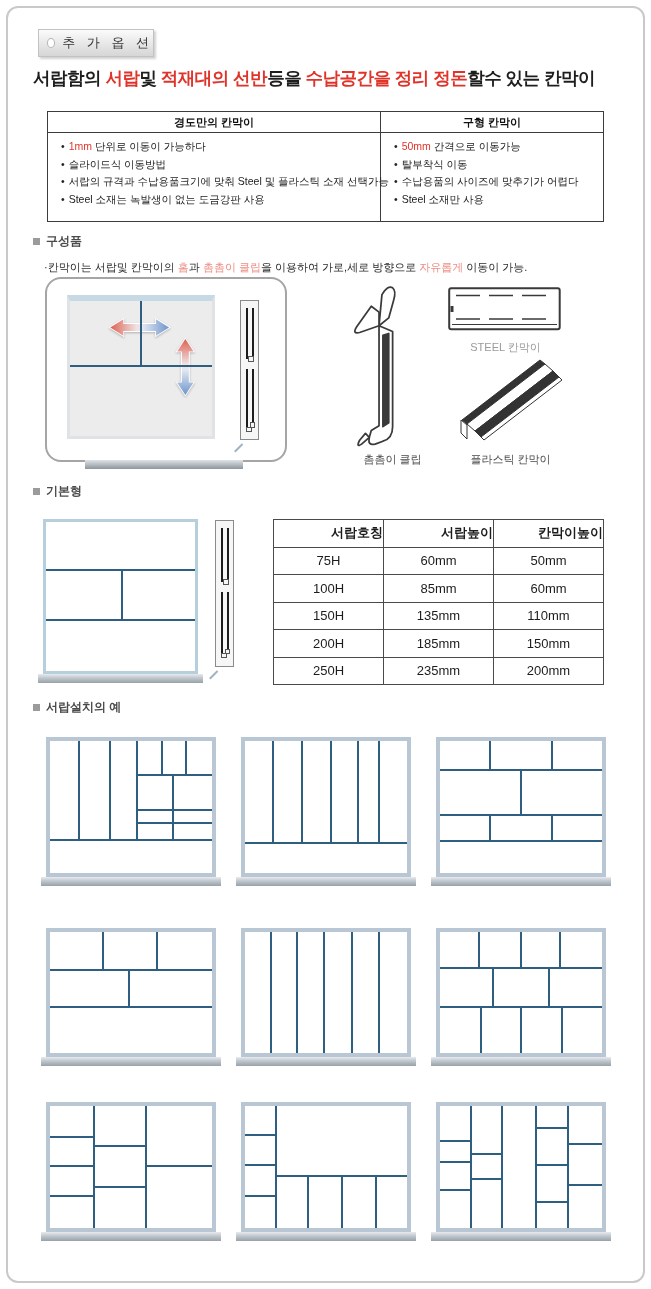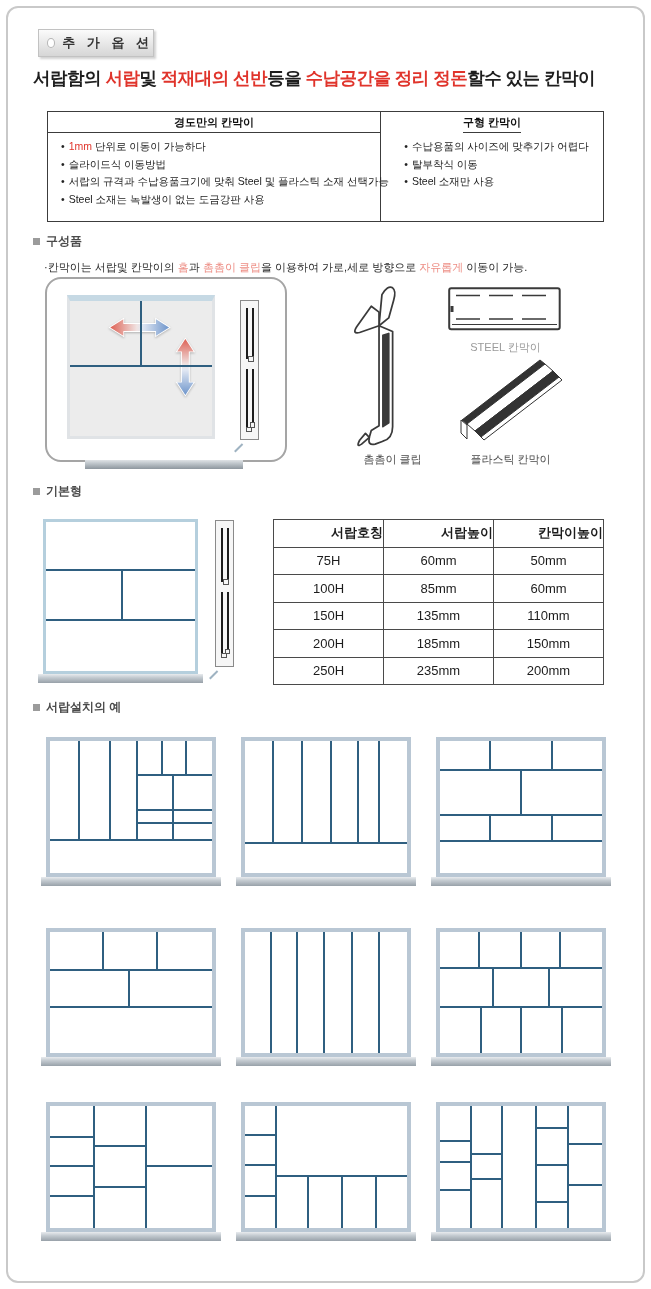--- a/index.html
+++ b/index.html
@@ -3,32 +3,32 @@
 <meta charset="utf-8">
 <style>
   html,body{margin:0;padding:0;background:#fff;}
   body{font-family:"Liberation Sans","DejaVu Sans",sans-serif;color:#222;}
   .canvas{position:relative;width:651px;height:1289px;background:#fff;overflow:hidden;}
   .page-frame{position:absolute;left:6px;top:6px;right:6px;bottom:6px;border:2px solid #c9c9c9;border-radius:12px;pointer-events:none;}
 
   
   .badge{position:absolute;left:38px;top:29px;width:114px;height:26px;background:linear-gradient(#fbfbfb,#d6d6d6);border:1px solid #c2c2c2;box-shadow:1.5px 2px 2px rgba(0,0,0,.18);display:flex;align-items:center;}
   .badge-dot{width:8px;height:8px;border-radius:50%;background:#fff;border:1px solid #b5b5b5;margin:0 7px 0 8px;}
-  .badge-text{font-size:13px;font-weight:bold;color:#333;letter-spacing:4px;white-space:nowrap;}
+  .badge-text{font-size:13px;font-weight:normal;color:#333;letter-spacing:4px;white-space:nowrap;}
 
   
   .title{position:absolute;left:33px;top:66px;margin:0;font-size:17.5px;font-weight:bold;color:#1e1e1e;letter-spacing:-.5px;white-space:nowrap;}
   .red{color:var(--red,#e0342b);}
   .softred{color:var(--softred,#ed8d84);}
 
   
   .cmp{position:absolute;left:47px;top:111px;width:557px;height:111px;border:1.6px solid #3c3c3c;display:flex;box-sizing:border-box;background:#fff;}
   .cmp-col{box-sizing:border-box;display:flex;flex-direction:column;}
   .cmp-left{width:60%;border-right:1px solid #3c3c3c;}
-  .cmp-right{width:40%;align-items:center;}
+  .cmp-right{width:40%;}
   .cmp-h{height:20px;line-height:20px;text-align:center;font-weight:bold;font-size:11px;border-bottom:1.6px solid #3c3c3c;color:#111;}
   .cmp-list{margin:5px 0 0;padding:0 4px 0 13px;list-style:none;font-size:10.5px;color:#222;}
   .cmp-list li{line-height:17.5px;white-space:nowrap;}
   .blt{margin-right:4px;color:#222;}
 
   
   .sec-h{position:absolute;left:33px;display:flex;align-items:center;font-size:12px;font-weight:bold;color:#4a4a4a;}
   .sq{width:7px;height:7px;background:#9b9b9b;margin-right:6px;display:inline-block;}
   .desc{position:absolute;left:36px;top:252px;margin:8px;font-size:11px;color:#2b2b2b;white-space:nowrap;}
 
@@ -85,22 +85,23 @@
       <ul class="cmp-list">
           <li><span class="blt">•</span><span class="red">1mm</span><span> 단위로 이동이 가능하다</span></li>
           <li><span class="blt">•</span><span>슬라이드식 이동방법</span></li>
           <li><span class="blt">•</span><span>서랍의 규격과 수납용품크기에 맞춰 Steel 및 플라스틱 소재 선택가능</span></li>
           <li><span class="blt">•</span><span>Steel 소재는 녹발생이 없는 도금강판 사용</span></li>
         </ul>
     </div>
     <div class="cmp-col cmp-right">
       <div class="cmp-h">구형 칸막이</div>
       <ul class="cmp-list">
+          <li><span class="blt">•</span><span class="red">50mm</span><span> 간격으로 이동가능</span></li>
+          <li><span class="blt">•</span><span>탈부착식 이동</span></li>
           <li><span class="blt">•</span><span>수납용품의 사이즈에 맞추기가 어렵다</span></li>
-          <li><span class="blt">•</span><span>탈부착식 이동</span></li>
           <li><span class="blt">•</span><span>Steel  소재만 사용</span></li>
         </ul>
     </div>
   </div>
 
   <div class="sec-h" style="top:233px">
     <span class="sq"></span>
     <span>구성품</span>
   </div>
   <p class="desc"><span>·칸막이는 서랍및 칸막이의 </span><span class="softred">홈</span><span>과 </span><span class="softred">촘촘이 클립</span><span>을 이용하여 가로,세로 방향으로 </span><span class="softred">자유롭게</span><span> 이동이 가능.</span></p>

